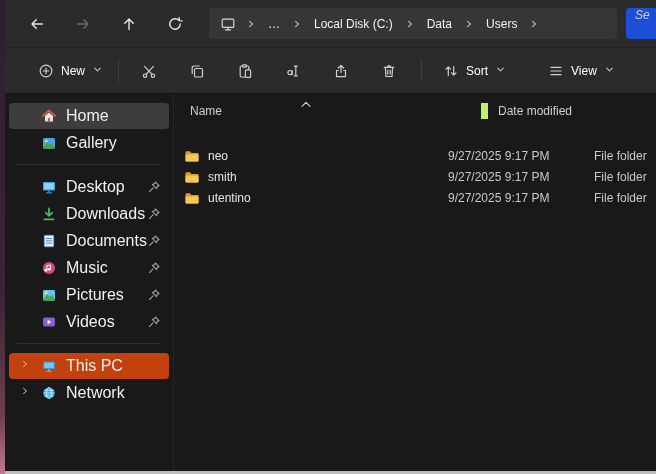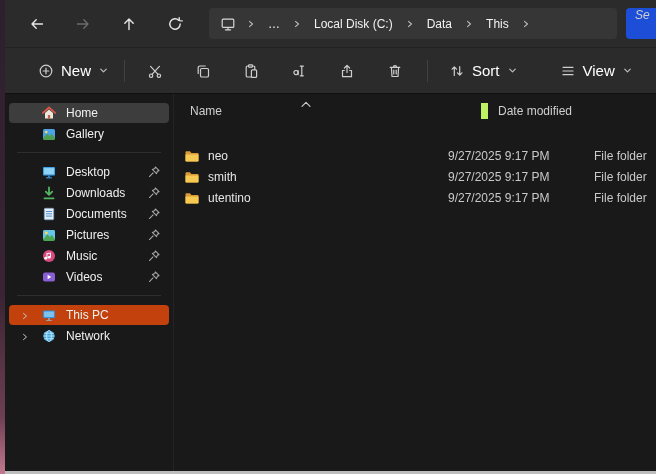--- a/index.html
+++ b/index.html
@@ -30,33 +30,33 @@
   .crumb-chev { display:flex; align-items:center; justify-content:center; width:16px; height:25px; }
   .crumb-chev svg { stroke:#bdbdbd; }
 
   .searchbox { flex:0 0 30px; height:31px; background:#1d4ed8; border-radius:4px 0 0 4px; margin-left:9px;
     display:flex; align-items:flex-start; padding-left:9px; font-size:12px; color:#cfcfcf; overflow:hidden; white-space:nowrap;font-style:italic; }
 
   
   .toolbar { flex:0 0 46px; background:#2b2b2b; display:flex; align-items:center;
     padding-left:22px; border-bottom:1px solid #101010; }
   .tbtn { height:34px; display:flex; align-items:center; gap:7px; padding:0 11px;
-    border-radius:4px; font-size:15px; color:#fff; flex:0 0 auto; }
+    border-radius:4px; font-size:12px; color:#fff; flex:0 0 auto; }
   .tbtn svg { stroke:#cfcfcf; }
   .icon-btn { width:40px; justify-content:center; padding:0; margin-right:8px; }
   .tb-sep { width:1px; height:22px; background:#414141; margin:0 10px 0 4px; flex:0 0 auto; }
   .chev-dn svg { stroke:#bdbdbd; }
   .gap20 { width:20px; flex:0 0 auto; }
 
   
   .workarea { flex:1 1 auto; display:flex; min-height:0; }
 
   .sidebar { flex:0 0 168px; padding-top:8px; }
-  .side-item { height:20px; margin:1px 4px; border-radius:4px; display:flex; align-items:center;
-    position:relative; padding-left:32px; font-size:12px; color:#f0f0f0; }
+  .side-item { height:26px; margin:1px 4px; border-radius:4px; display:flex; align-items:center;
+    position:relative; padding-left:32px; font-size:16px; color:#f0f0f0; }
   .side-item.selected { background:#3d3d3d; }
   .side-item.hovered { background:#c2410c; }
   .side-item .expand { position:absolute; left:9px; top:4px; width:14px; height:14px; display:flex; align-items:center; justify-content:center; }
   .side-item .expand svg { stroke:#c9c9c9; }
   .side-ico { width:16px; height:16px; margin-right:9px; flex:0 0 auto; display:flex; }
   .side-label { flex:1 1 auto; white-space:nowrap; overflow:hidden; }
   .pin { width:14px; height:14px; margin-right:8px; flex:0 0 auto; display:flex; }
   .side-sep { height:1px; background:#2e2e2e; margin:8px 12px 9px 12px; }
 
   .main { flex:1 1 auto; border-left:1px solid #242424; padding-top:6px; min-width:0; }
@@ -129,21 +129,21 @@
         <svg width="12" height="12" viewBox="0 0 16 16" fill="none" stroke-width="1.4" stroke-linecap="round" stroke-linejoin="round">
             <polyline points="6,4.5 10,8 6,11.5"></polyline>
           </svg>
       </div>
       <div class="crumb">Data</div>
       <div class="crumb-chev">
         <svg width="12" height="12" viewBox="0 0 16 16" fill="none" stroke-width="1.4" stroke-linecap="round" stroke-linejoin="round">
             <polyline points="6,4.5 10,8 6,11.5"></polyline>
           </svg>
       </div>
-      <div class="crumb">This</div>
+      <div class="crumb">Users</div>
       <div class="crumb-chev">
         <svg width="12" height="12" viewBox="0 0 16 16" fill="none" stroke-width="1.4" stroke-linecap="round" stroke-linejoin="round">
             <polyline points="6,4.5 10,8 6,11.5"></polyline>
           </svg>
       </div>
     </div>
 
     <div class="searchbox">
       <span>Se</span>
     </div>
@@ -306,42 +306,42 @@
           <svg width="14" height="14" viewBox="0 0 16 16" fill="none" stroke="#a8a8a8" stroke-width="1.2" stroke-linecap="round" stroke-linejoin="round">
               <path d="M9.5 2.2l4.3 4.3-1.9.5-1 2.9-4.8-4.8 2.9-1z"></path>
               <path d="M6.9 9.1 2.8 13.2"></path>
             </svg>
         </span>
       </div>
 
       <div class="side-item">
         <span class="side-ico">
           <svg width="16" height="16" viewBox="0 0 16 16">
+              <circle cx="8" cy="8" r="6" fill="#d84a7f"></circle>
+              <path d="M9.9 4.4v4.9a1.6 1.3 0 1 1-.9-1.2V5.6l-2.6.6v4a1.6 1.3 0 1 1-.9-1.2V5.2z" fill="#fff"></path>
+            </svg>
+        </span>
+        <span class="side-label">Music</span>
+        <span class="pin">
+          <svg width="14" height="14" viewBox="0 0 16 16" fill="none" stroke="#a8a8a8" stroke-width="1.2" stroke-linecap="round" stroke-linejoin="round">
+              <path d="M9.5 2.2l4.3 4.3-1.9.5-1 2.9-4.8-4.8 2.9-1z"></path>
+              <path d="M6.9 9.1 2.8 13.2"></path>
+            </svg>
+        </span>
+      </div>
+
+      <div class="side-item">
+        <span class="side-ico">
+          <svg width="16" height="16" viewBox="0 0 16 16">
               <rect x="2" y="3" width="12" height="10" rx="1.4" fill="#66c6ea"></rect>
               <circle cx="5.4" cy="6" r="1.4" fill="#ffd94f"></circle>
               <path d="M2 12.4 6.4 7.3l2.5 2.6 2-2.1 3.1 4.6v.2c0 .8-.7 1.4-1.5 1.4h-9c-.8 0-1.5-.6-1.5-1.4z" fill="#4aa653"></path>
             </svg>
         </span>
         <span class="side-label">Pictures</span>
-        <span class="pin">
-          <svg width="14" height="14" viewBox="0 0 16 16" fill="none" stroke="#a8a8a8" stroke-width="1.2" stroke-linecap="round" stroke-linejoin="round">
-              <path d="M9.5 2.2l4.3 4.3-1.9.5-1 2.9-4.8-4.8 2.9-1z"></path>
-              <path d="M6.9 9.1 2.8 13.2"></path>
-            </svg>
-        </span>
-      </div>
-
-      <div class="side-item">
-        <span class="side-ico">
-          <svg width="16" height="16" viewBox="0 0 16 16">
-              <circle cx="8" cy="8" r="6" fill="#d84a7f"></circle>
-              <path d="M9.9 4.4v4.9a1.6 1.3 0 1 1-.9-1.2V5.6l-2.6.6v4a1.6 1.3 0 1 1-.9-1.2V5.2z" fill="#fff"></path>
-            </svg>
-        </span>
-        <span class="side-label">Music</span>
         <span class="pin">
           <svg width="14" height="14" viewBox="0 0 16 16" fill="none" stroke="#a8a8a8" stroke-width="1.2" stroke-linecap="round" stroke-linejoin="round">
               <path d="M9.5 2.2l4.3 4.3-1.9.5-1 2.9-4.8-4.8 2.9-1z"></path>
               <path d="M6.9 9.1 2.8 13.2"></path>
             </svg>
         </span>
       </div>
 
       <div class="side-item">
         <span class="side-ico">

